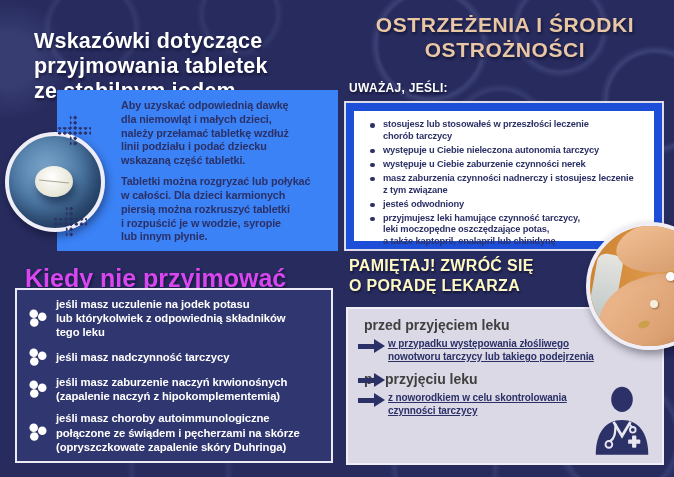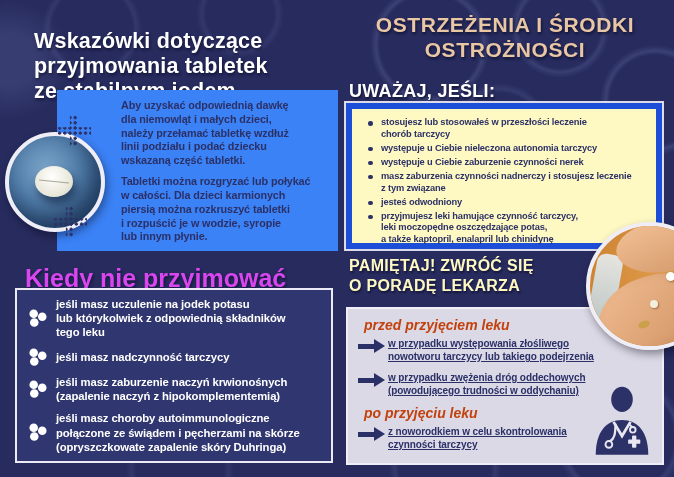--- a/index.html
+++ b/index.html
@@ -80,47 +80,47 @@
   .contra-item span{
     color:#fff;font-weight:700;font-size:11.3px;line-height:1.26;letter-spacing:-.1px;
   }
   
   .right-title{
     left:344px;top:12px;width:322px;margin:0;text-align:center;
     font-size:21px;line-height:1.2;font-weight:700;color:#e9c6a4;
     letter-spacing:.6px;text-shadow:1px 2px 3px rgba(5,5,25,.6);
   }
   .uwazaj{
-    left:349px;top:81px;margin:0;font-size:18px;font-weight:700;color:#fff;
+    left:349px;top:81px;margin:0;font-size:12px;font-weight:700;color:#fff;
     letter-spacing:.3px;text-shadow:1px 2px 2px rgba(5,5,25,.55);
   }
   .warn-box{
     left:346px;top:103px;width:316px;height:146px;box-sizing:border-box;
-    background:#fef9c3;border:6px solid #1d4ed8;
+    background:#ffffff;border:8px solid #1d4ed8;
     box-shadow:0 0 0 2px rgba(240,238,248,.9);
   }
   .warn-box ul{margin:0;padding:8px 2px 8px 10px;list-style:none;}
   .warn-box li{
     position:relative;padding-left:19px;margin-bottom:2.5px;
     color:#2c3166;font-weight:700;font-size:9.3px;line-height:1.25;letter-spacing:-.15px;
   }
   .warn-box li::before{
     content:'';position:absolute;left:6px;top:4px;width:4.5px;height:4.5px;
     border-radius:50%;background:#2c3166;
   }
   .pamietaj{
     left:349px;top:256px;margin:0;font-size:16px;line-height:1.28;font-weight:700;color:#fef9c3;
     letter-spacing:.3px;text-shadow:1px 2px 2px rgba(5,5,25,.55);
   }
   .advice-box{
     left:346px;top:307px;width:318px;height:158px;box-sizing:border-box;
     background:#dcd9e6;border:2px solid #f0eef6;padding:6px 8px;
   }
   .adv-label{
-    margin:2px 0 0 8px;color:#c2410c;font-weight:700;font-size:14px;font-style:italic;
+    margin:2px 0 0 8px;color:#404040;font-weight:700;font-size:14px;
   }
   .adv-item{
     position:relative;margin:4px 0 8px 0;padding-left:32px;
     color:#2b3067;font-weight:700;font-size:10px;line-height:1.3;letter-spacing:-.1px;
     max-width:270px;
     text-decoration:underline;
   }
   .adv-arrow{position:absolute;left:2px;top:2px;width:28px;height:14px;}
   .adv-arrow::before{
     content:'';position:absolute;left:0;top:4.5px;width:16px;height:5px;background:#2b3067;
@@ -257,22 +257,20 @@
 
     <div class="abs advice-box">
       <div class="adv-label">przed przyjęciem leku</div>
       <div class="adv-item">
         <span class="adv-arrow"></span>
         <span class="pre">w przypadku występowania złośliwego
 nowotworu tarczycy lub takiego podejrzenia</span>
       </div>
       <div class="adv-item">
         <span class="adv-arrow"></span>
-        <span class="pre">w przypadku zwężenia dróg oddechowych
-(powodującego trudności w oddychaniu)</span>
       </div>
       <div class="adv-label">po przyjęciu leku</div>
       <div class="adv-item">
         <span class="adv-arrow"></span>
         <span class="pre">z noworodkiem w celu skontrolowania
 czynności tarczycy</span>
       </div>
       <svg class="doctor" width="60" height="70" viewBox="0 0 64 74">
         <ellipse cx="32" cy="15" rx="11.5" ry="13.5" fill="#2c3168"></ellipse>
         <path d="M4 74 C4 50 15 37 32 37 C49 37 60 50 60 74 Z" fill="#2c3168"></path>

